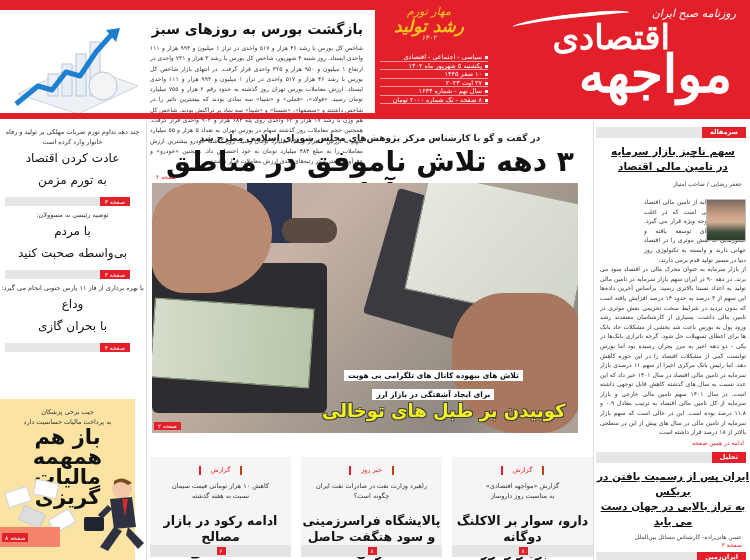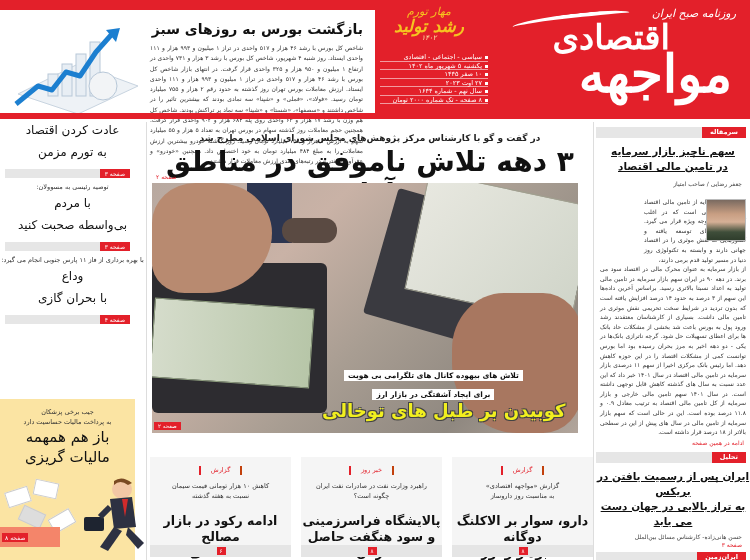--- a/index.html
+++ b/index.html
@@ -34,21 +34,21 @@
 
   
   .leftcol { position: absolute; left: 0; top: 119px; width: 145px; height: 441px; border-left: none; }
   .lc-item { text-align: center; }
   .lc-kicker { font-size: 6.5px; color: #333; line-height: 10px; margin-top: 4px; }
   .lc-title { font-size: 12px; font-weight: normal; color: #111; line-height: 22px; }
   .page-tag { height: 9px; background: #e6e6e6; margin: 6px 15px 4px 5px; position: relative; }
   .page-tag span { position: absolute; right: 0; top: 0; height: 9px; padding: 0 5px; background: #e3202a; color: #fff; font-size: 6px; line-height: 9px; }
   .lc-yellow { position: absolute; left: 0; top: 280px; width: 135px; height: 161px; background: #fbe4a3; }
   .lc-yellow .kicker { font-size: 6.5px; text-align: center; line-height: 10px; margin-top: 8px; color: #333; }
-  .lc-yellow .title { font-size: 15px; font-weight: normal; text-align: center; line-height: 20px; color: #111; }
+  .lc-yellow .title { font-size: 21px; font-weight: bold; text-align: center; line-height: 20px; color: #111; }
   .lc-yellow .papers { position: absolute; left: 6px; top: 80px; width: 70px; height: 60px; }
   .lc-yellow .paper { position: absolute; width: 24px; height: 16px; background: #fff; border: 1px solid #ccc; transform: rotate(-18deg); }
   .lc-yellow .man { position: absolute; left: 70px; top: 78px; width: 78px; height: 78px; }
   .lc-yellow .badge { position: absolute; left: 0; top: 128px; width: 60px; height: 20px; background: #f4856a; }
   .lc-yellow .badge span { position: absolute; left: 2px; top: 6px; background: #e3202a; color: #fff; font-size: 6px; padding: 1px 3px; }
   .divider-v { position: absolute; left: 146px; top: 122px; width: 1px; height: 438px; background: #ddd; }
 
   
   .center { position: absolute; left: 150px; top: 119px; width: 440px; }
   .c-kicker { text-align: center; font-size: 9px; font-weight: bold; color: #222; margin-top: 14px; }
@@ -130,20 +130,21 @@
     <li>۱۰ صفر ۱۴۴۵</li>
     <li>۲۷ اوت ۲۰۲۳</li>
     <li>سال نهم - شماره ۱۶۴۴</li>
     <li>۸ صفحه - تک شماره ۲۰۰۰ تومان</li>
   </ul>
 </div>
 <div class="contact-bar"></div>
 
 <div class="leftcol">
   <div class="lc-item">
+    <div class="lc-kicker" style="margin-top:8px">چند دهه تداوم تورم ضربات مهلکی بر تولید و رفاه خانوار وارد کرده است</div>
     <div class="lc-title">عادت کردن اقتصاد</div>
     <div class="lc-title">به تورم مزمن</div>
     <div class="page-tag">
         <span>صفحه ۳</span>
       </div>
   </div>
   <div class="lc-item">
     <div class="lc-kicker">توصیه رئیسی به مسوولان:</div>
     <div class="lc-title">با مردم</div>
     <div class="lc-title">بی‌واسطه صحبت کنید</div>

